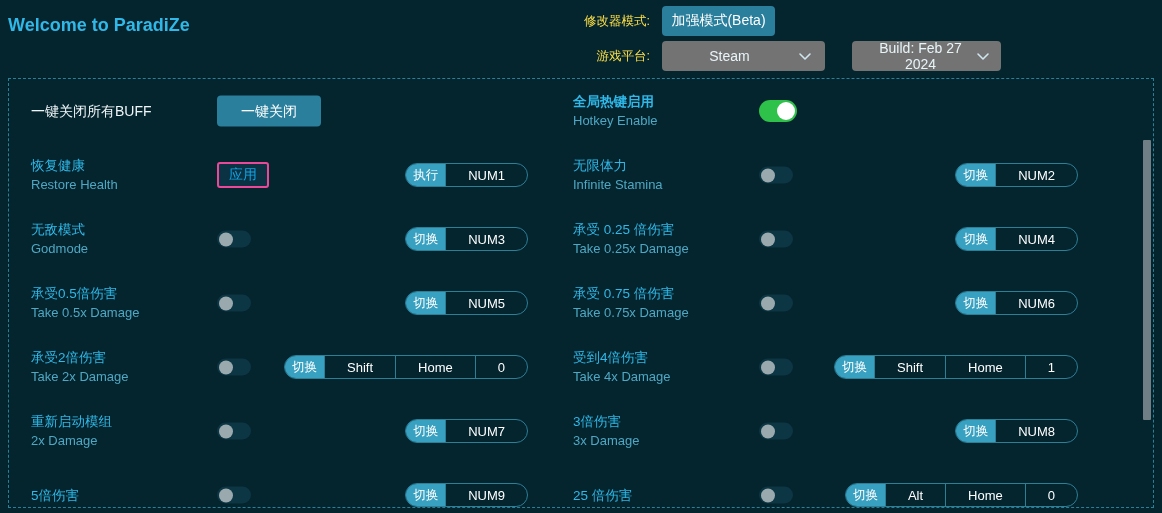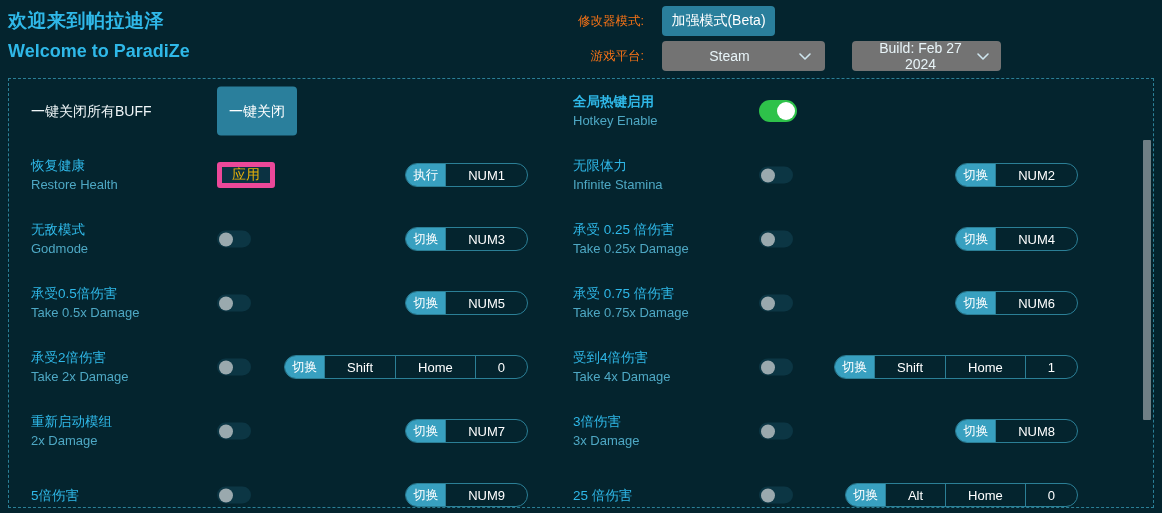--- a/index.html
+++ b/index.html
@@ -59,24 +59,24 @@
     position: absolute;
     display: flex;
     align-items: center;
   }
 
   .hc-row-1 { top: 6px; left: 0; }
   .hc-row-2 { top: 41px; left: 0; }
 
   .hc-label {
     font-size: 12.5px;
-    color: #f97316;
+    color: #fde047;
     width: 87px;
     text-align: right;
-    padding-right: 18px;
+    padding-right: 12px;
   }
 
   .mode-btn {
     background: #2a7f9c;
     color: #ffffff;
     font-size: 14px;
     height: 30px;
     min-width: 113px;
     padding: 0 0;
     border: none;
@@ -230,41 +230,41 @@
     left: auto;
     right: 2px;
     top: 2px;
     width: 18px;
     height: 18px;
     background: #ffffff;
   }
 
   .apply-btn {
     background: #0b3242;
-    color: #eab308;
+    color: #0ea5e9;
     font-size: 14px;
     height: 26px;
     min-width: 51px;
     padding: 0 10px;
-    border: 5px solid #ec4899;
+    border: 2px solid #ec4899;
     border-radius: 3px;
     cursor: pointer;
     font-family: inherit;
     display: flex;
     align-items: center;
     justify-content: center;
   }
 
   .closeall-btn {
     background: #2a7f9c;
     color: #ffffff;
     font-size: 14px;
-    height: 49px;
+    height: 31px;
     min-width: 76px;
-    padding: 0 12px;
+    padding: 0 24px;
     border: none;
     border-radius: 4px;
     cursor: pointer;
     font-family: inherit;
     display: flex;
     align-items: center;
     justify-content: center;
   }
 
   
@@ -326,21 +326,20 @@
     border-radius: 1px;
     cursor: pointer;
   }
 </style>
 </head>
 <body>
 
 <div class="header">
 
   <div class="title-block">
-    <div class="title-cn">欢迎来到帕拉迪泽</div>
     <div class="title-en">Welcome to ParadiZe</div>
   </div>
 
   <div class="header-controls">
 
     <div class="hc-row hc-row-1">
       <div class="hc-label">修改器模式:</div>
       <button class="mode-btn">加强模式(Beta)</button>
     </div>
 

